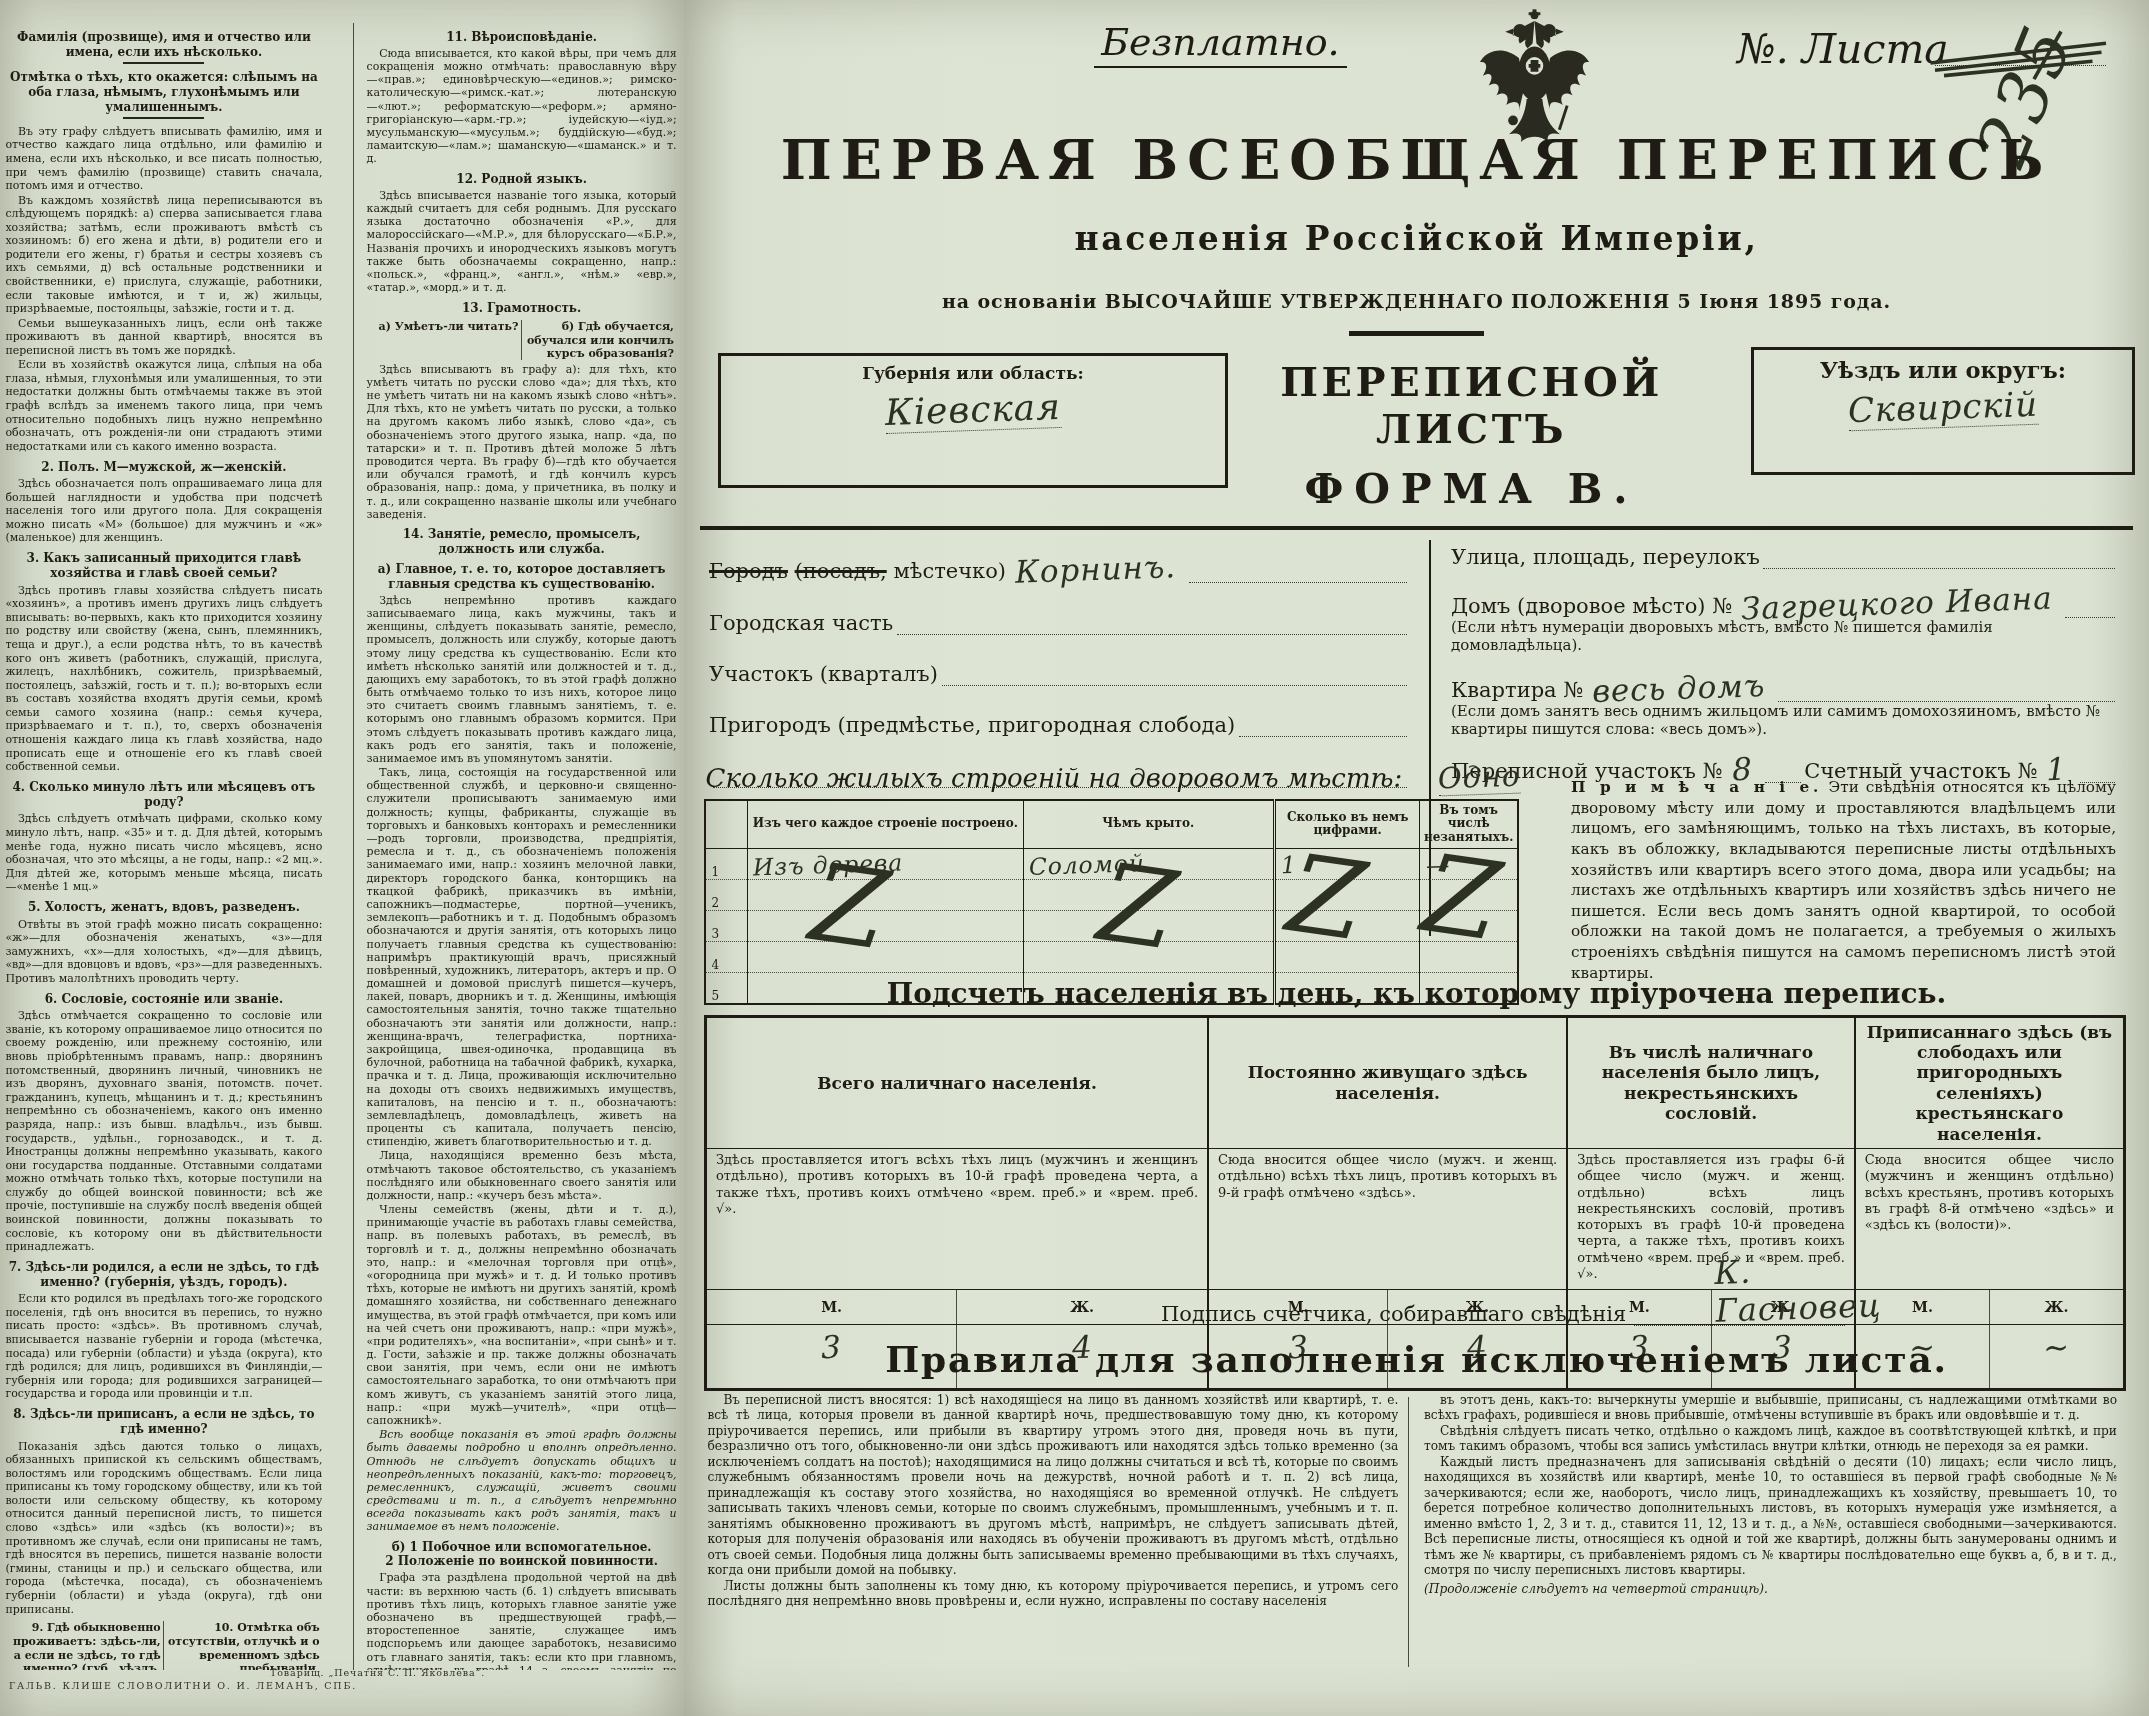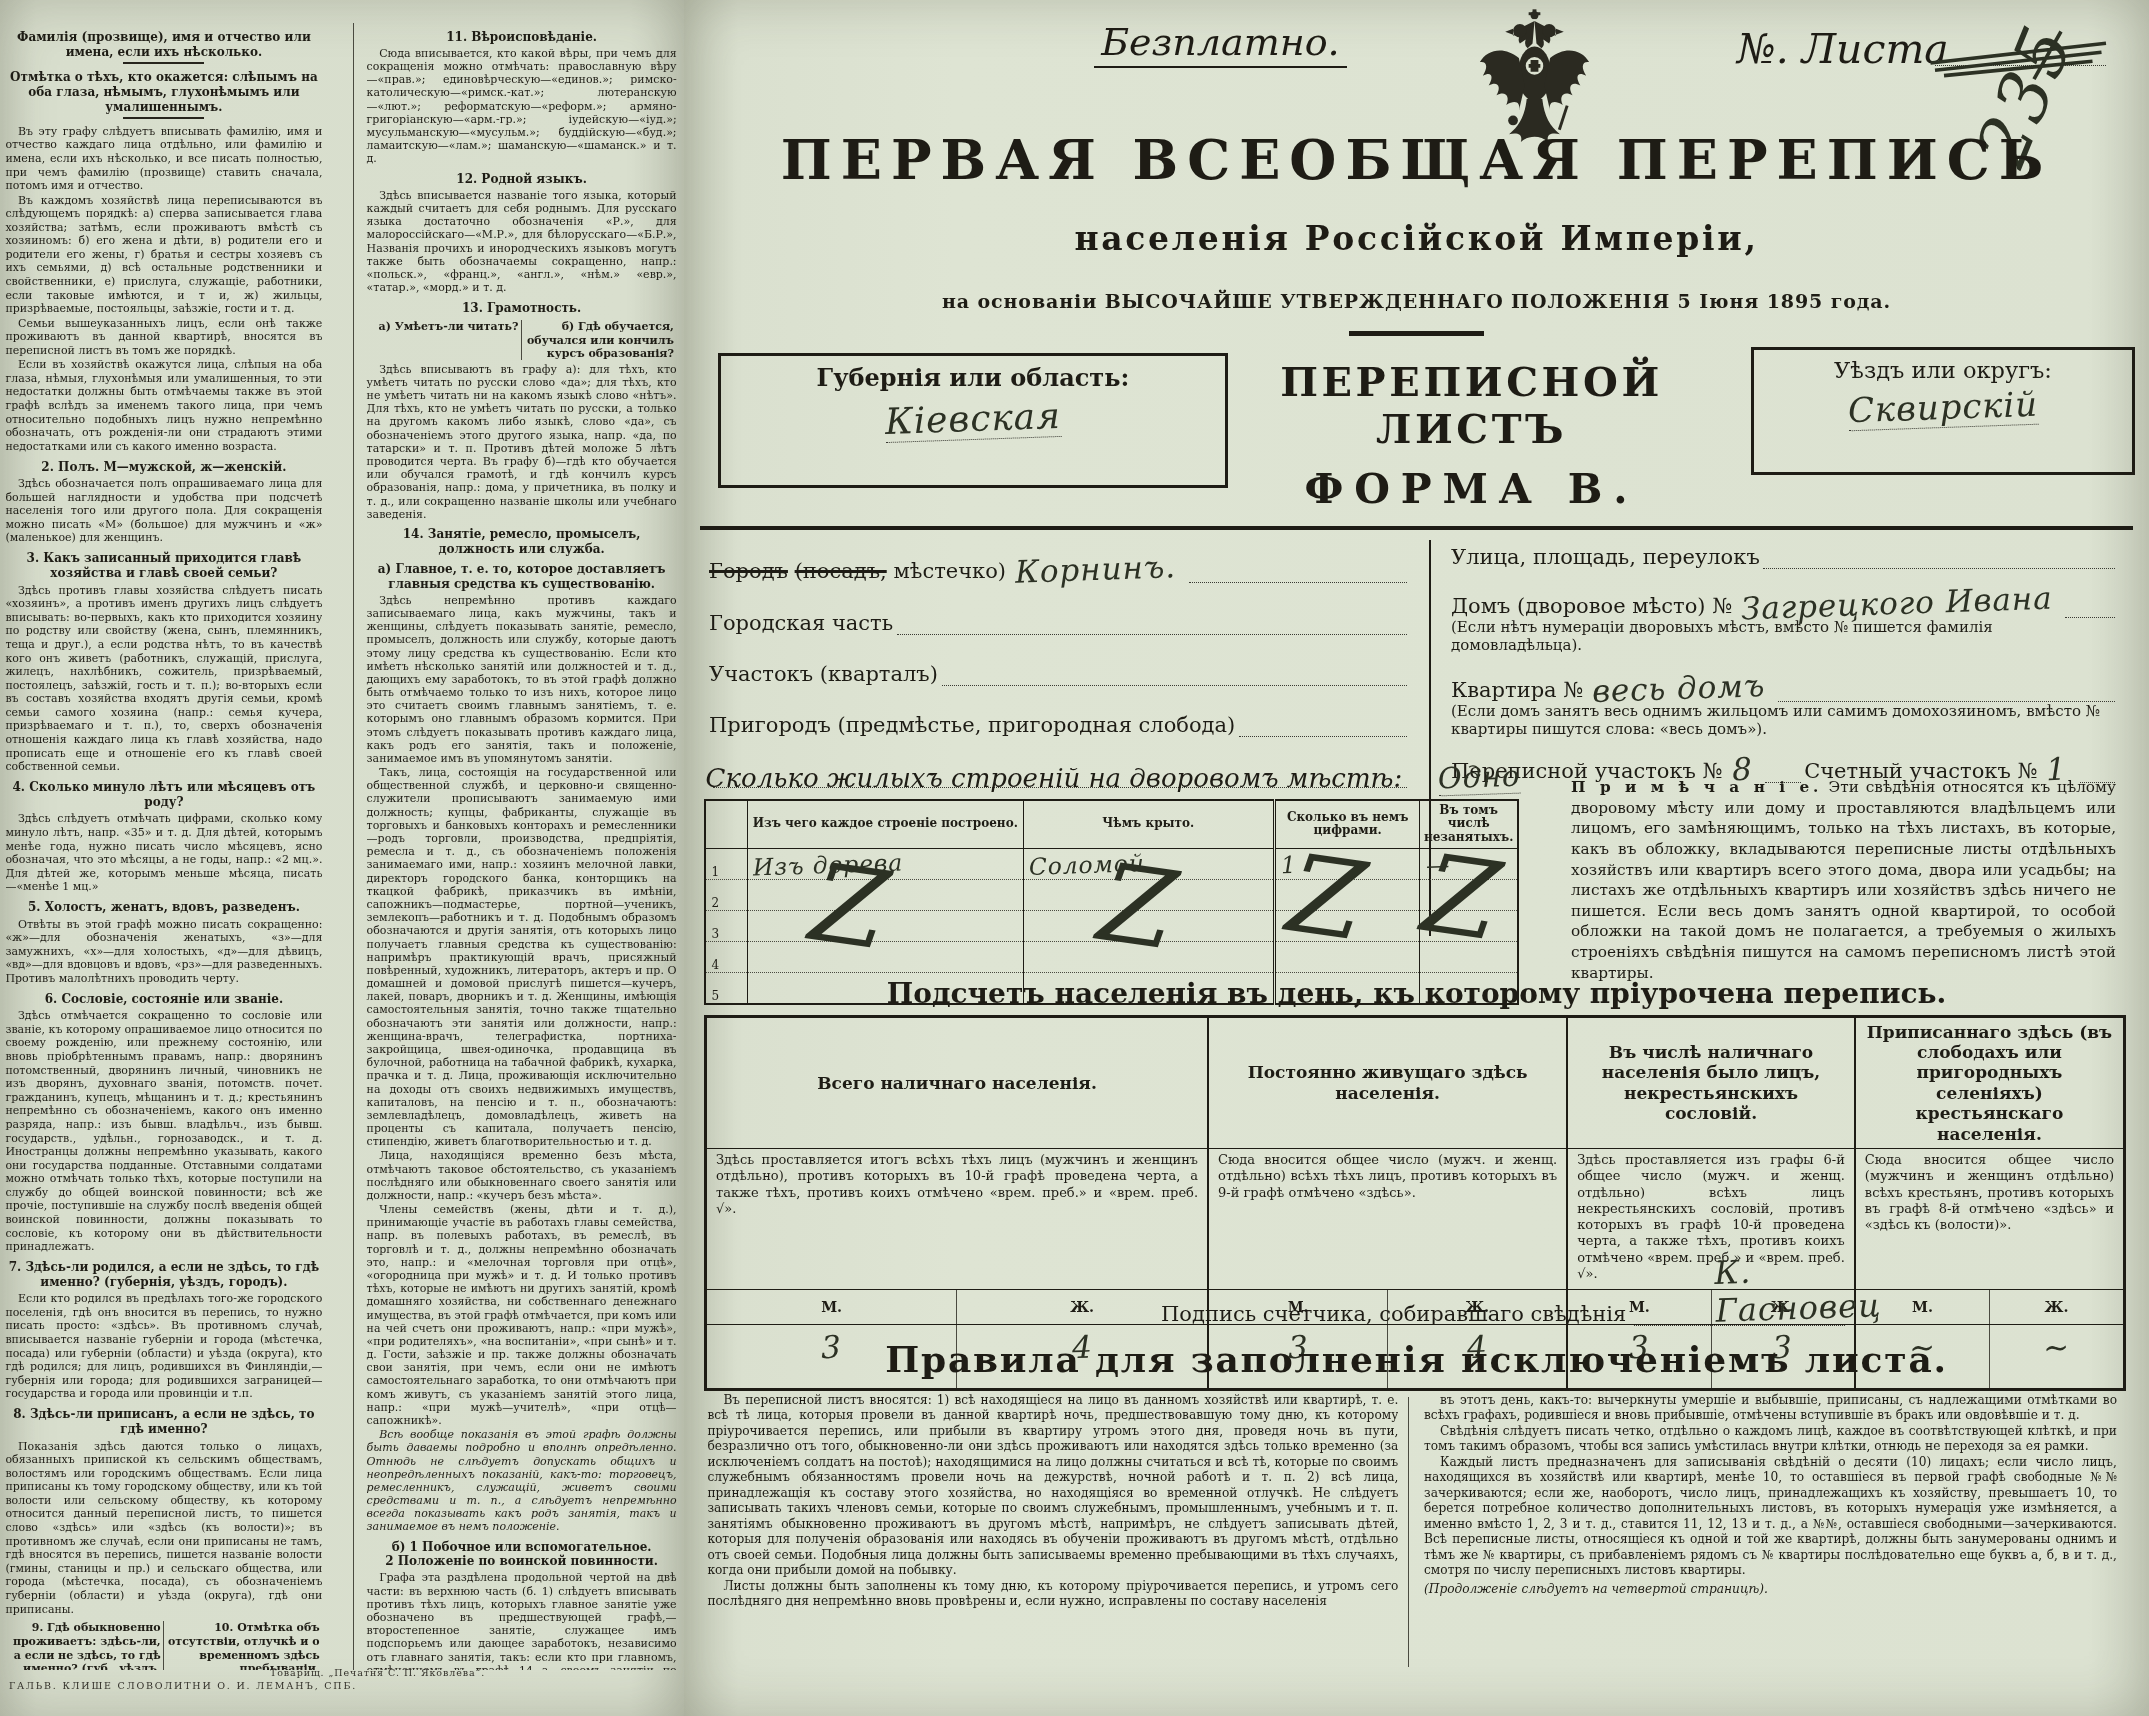--- a/index.html
+++ b/index.html
@@ -33,27 +33,27 @@
   #sheet-no-line{left:1251px;top:65px;width:171px;border-bottom:1.8px dotted #3a3a33;height:0}
   #sheet-scribble{left:1242px;top:27px}
   #sheet-number{left:1269px;top:54px;font-size:70px;transform:rotate(-68deg);letter-spacing:3.6px}
   #eagle{left:792px;top:3.6px}
   #title-1{left:0;width:100%;top:128px;text-align:center;font-size:54px;font-weight:bold;letter-spacing:9px}
   #title-2{left:0;width:100%;top:219px;text-align:center;font-size:33px;font-weight:bold;letter-spacing:2.7px}
   #title-3{left:0;width:100%;top:290px;text-align:center;font-size:19px;font-weight:bold;letter-spacing:0.9px}
   #title-rule{left:50%;top:331px;width:135px;margin-left:-68px;border-bottom:5.4px solid #1e1c15}
   .hdr-box{border:3.6px solid #1e1c15;padding:7.2px 9px;text-align:center}
   #gub-box{left:34px;top:353px;width:486px;height:115px}
-  #gub-box .lbl{font-size:24px;font-weight:bold}
+  #gub-box .lbl{font-size:17px;font-weight:bold}
   #gub-box .hw{font-size:36px;margin-top:5.4px}
   #form-name{left:549px;top:358px;width:477px;text-align:center}
   #form-name .l1{font-size:40px;font-weight:bold;letter-spacing:3.6px}
   #form-name .l2{font-size:41px;font-weight:bold;letter-spacing:10.8px;margin-top:12.6px}
   #uezd-box{left:1067px;top:347px;width:360px;height:108px}
-  #uezd-box .lbl{font-size:22.5px;font-weight:normal}
+  #uezd-box .lbl{font-size:22.5px;font-weight:bold}
   #uezd-box .hw{font-size:34px;margin-top:3.6px}
   .dotline{border-bottom:1.8px dotted #3a3a33}
   #hdr-rule{left:16px;top:526px;width:1433px;border-bottom:4.5px solid #1e1c15}
   
   .fld{display:flex;align-items:flex-end;font-size:21px}
   .fld .dots{flex:1;border-bottom:1.8px dotted #3a3a33;height:1.1em;margin:0 3.6px}
   .fnote{font-size:15px;line-height:1.2}
   #flds-left{left:25px;top:551px;width:702px}
   #flds-left .fld{margin-bottom:27px}
   #fld-divider{left:745px;top:540px;height:396px;border-left:2.7px solid #1e1c15}

